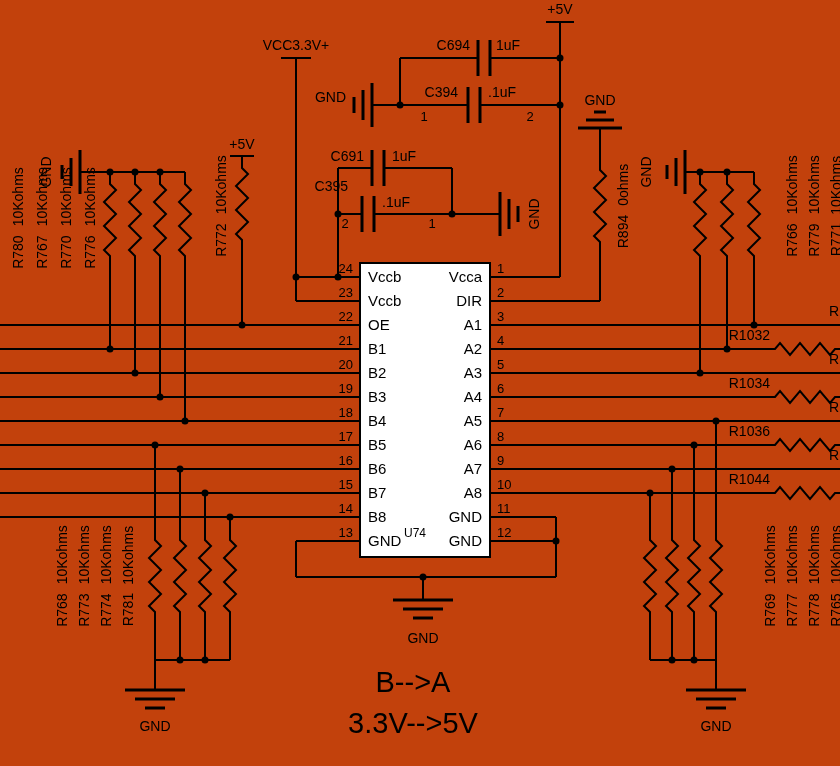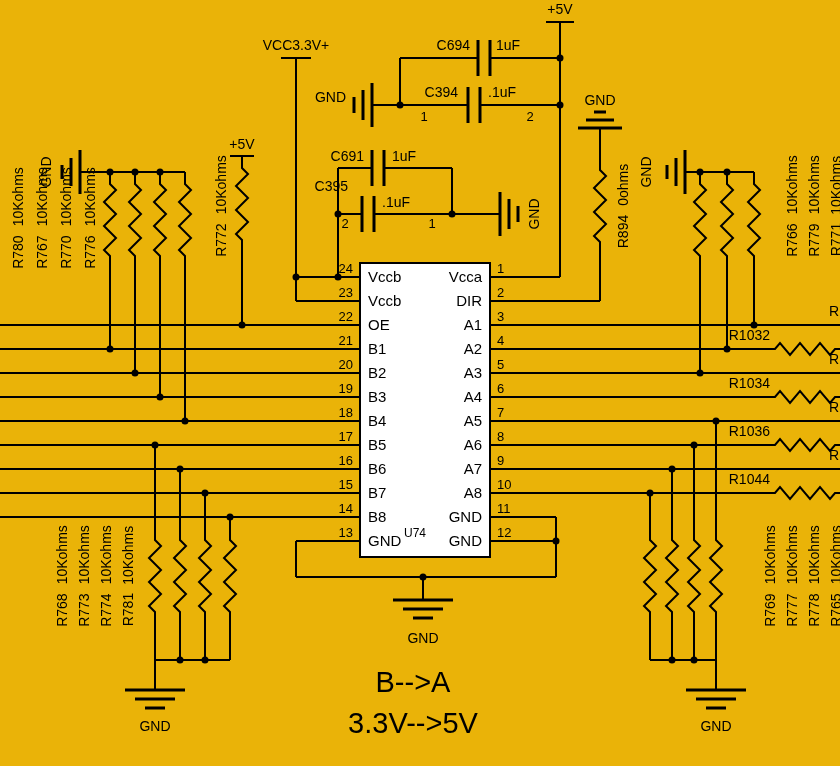--- a/index.html
+++ b/index.html
@@ -1,16 +1,16 @@
 <!DOCTYPE html>
 <html><head>
 <meta charset="utf-8">
 <style>
   html,body{margin:0;padding:0;background:#fff}
-  .stage{position:relative;width:840px;height:766px;background:#eab308;overflow:hidden}
+  .stage{position:relative;width:840px;height:766px;background:#c2410c;overflow:hidden}
   svg{display:block}
   .w{stroke:#000;stroke-width:2;fill:none}
   .plate{stroke:#000;stroke-width:3;fill:none}
   .gbar{stroke:#000;stroke-width:3;fill:none}
   .dot{fill:#000;stroke:none}
   text{font-family:"Liberation Sans","DejaVu Sans",sans-serif;font-size:14px;fill:#000}
   .pl{font-size:15px}
   .pn{font-size:13px}
   .sm{font-size:12px}
   .note{font-size:29px}

